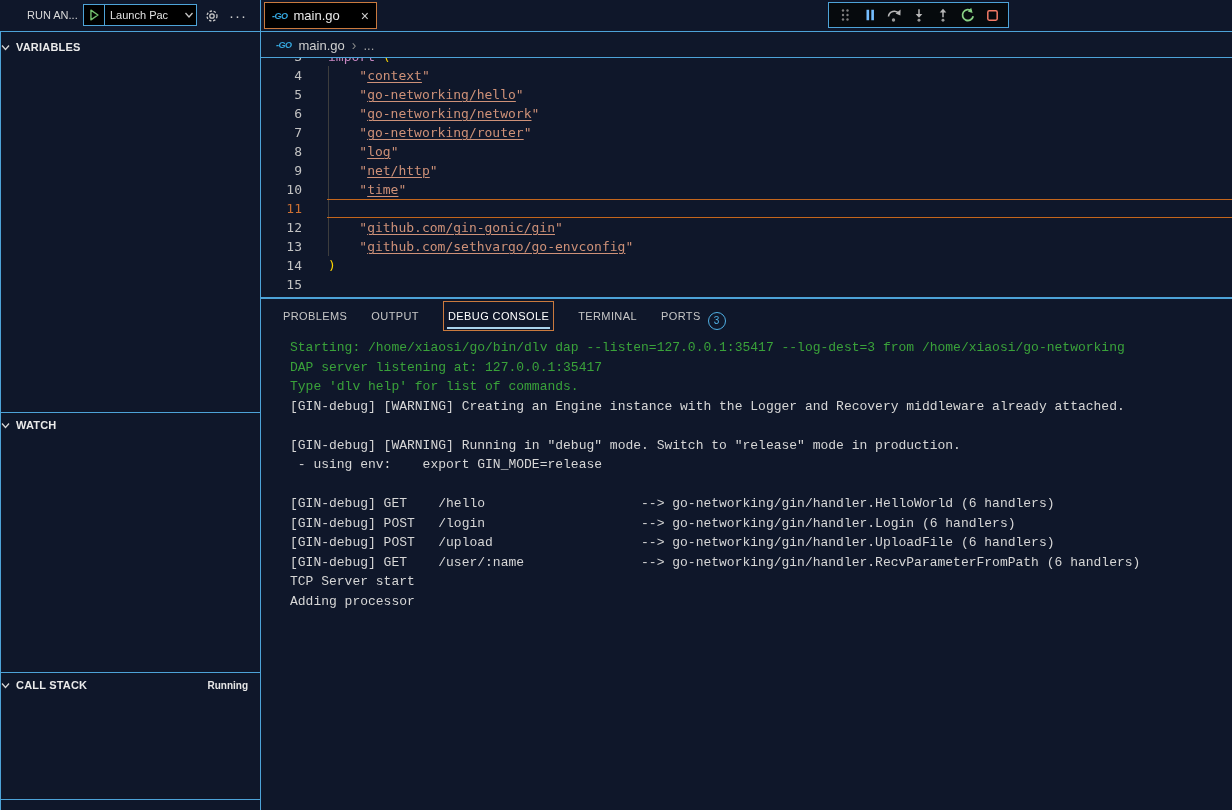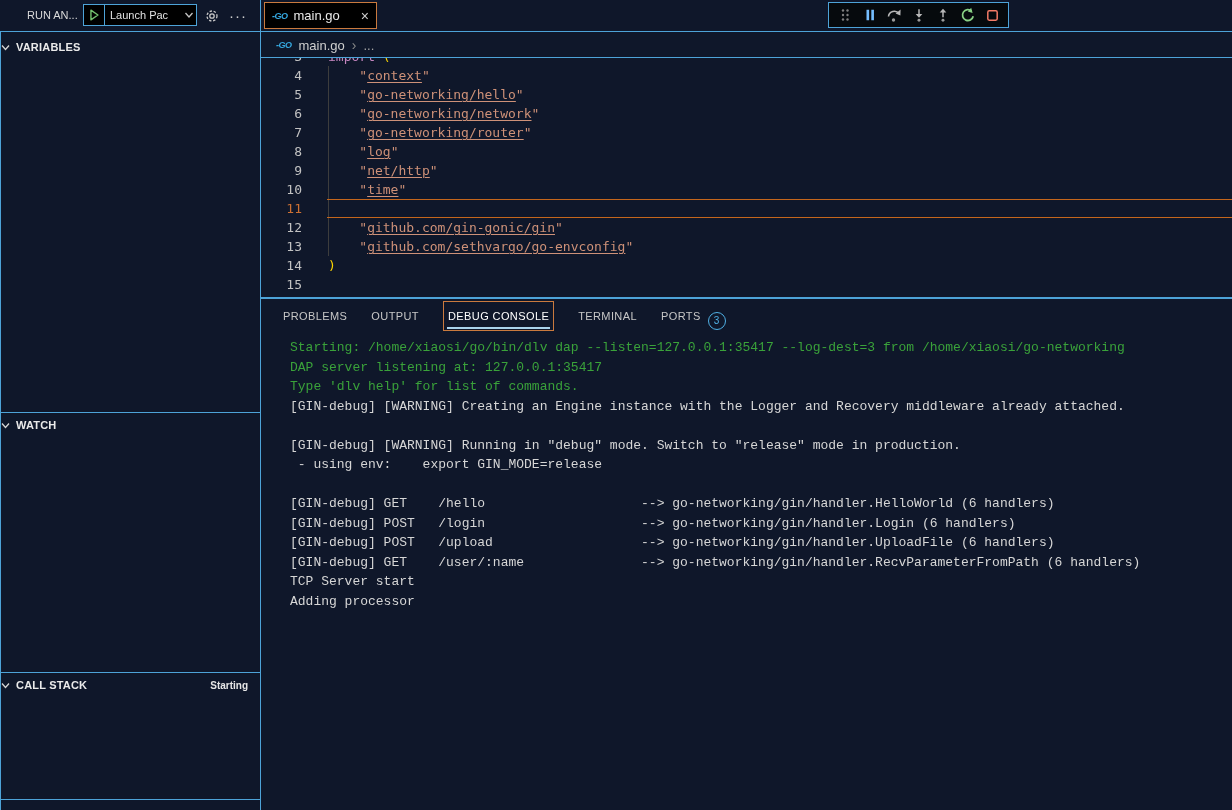--- a/index.html
+++ b/index.html
@@ -106,21 +106,21 @@
     <svg width="11" height="11" viewBox="0 0 11 11">
         <polyline points="2,3.5 5.5,7.5 9,3.5" fill="none" stroke="#d5d5d5" stroke-width="1.3"></polyline>
       </svg>
     <span class="label">WATCH</span>
   </div>
   <div class="section-header" style="top:674px;">
     <svg width="11" height="11" viewBox="0 0 11 11">
         <polyline points="2,3.5 5.5,7.5 9,3.5" fill="none" stroke="#d5d5d5" stroke-width="1.3"></polyline>
       </svg>
     <span class="label">CALL STACK</span>
-    <span class="section-status">Starting</span>
+    <span class="section-status">Running</span>
   </div>
 
   <div id="editor-tab">
     <span class="go-icon"></span>
     <span id="tab-label">main.go</span>
     <span id="tab-close">×</span>
   </div>
 
   <div id="debug-toolbar">
       <div class="tbtn">

